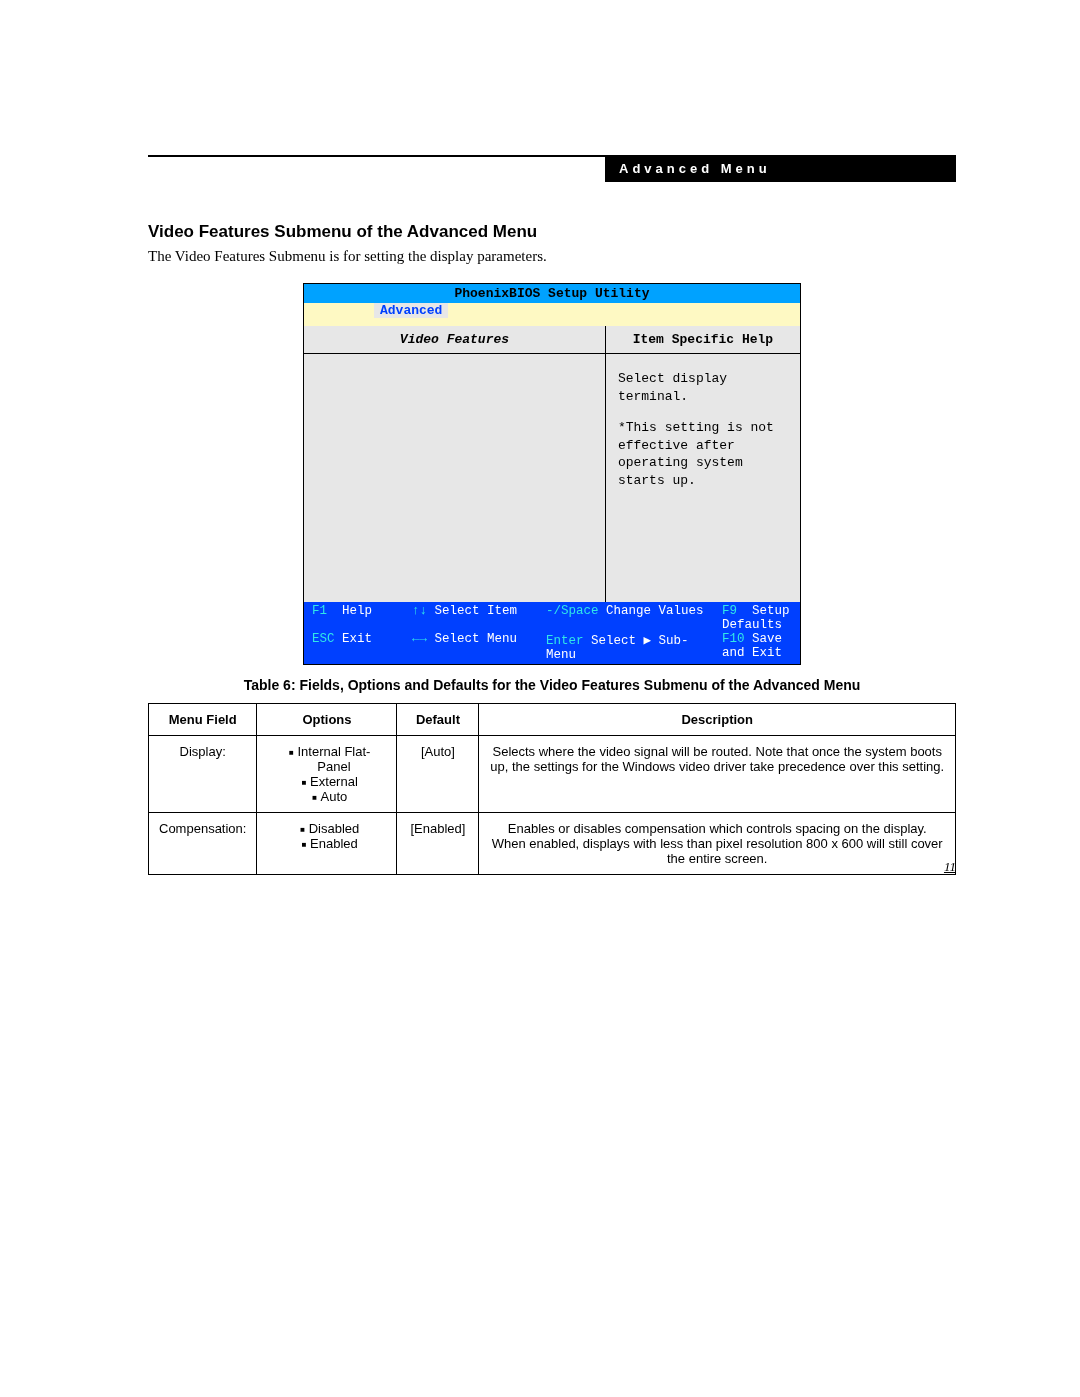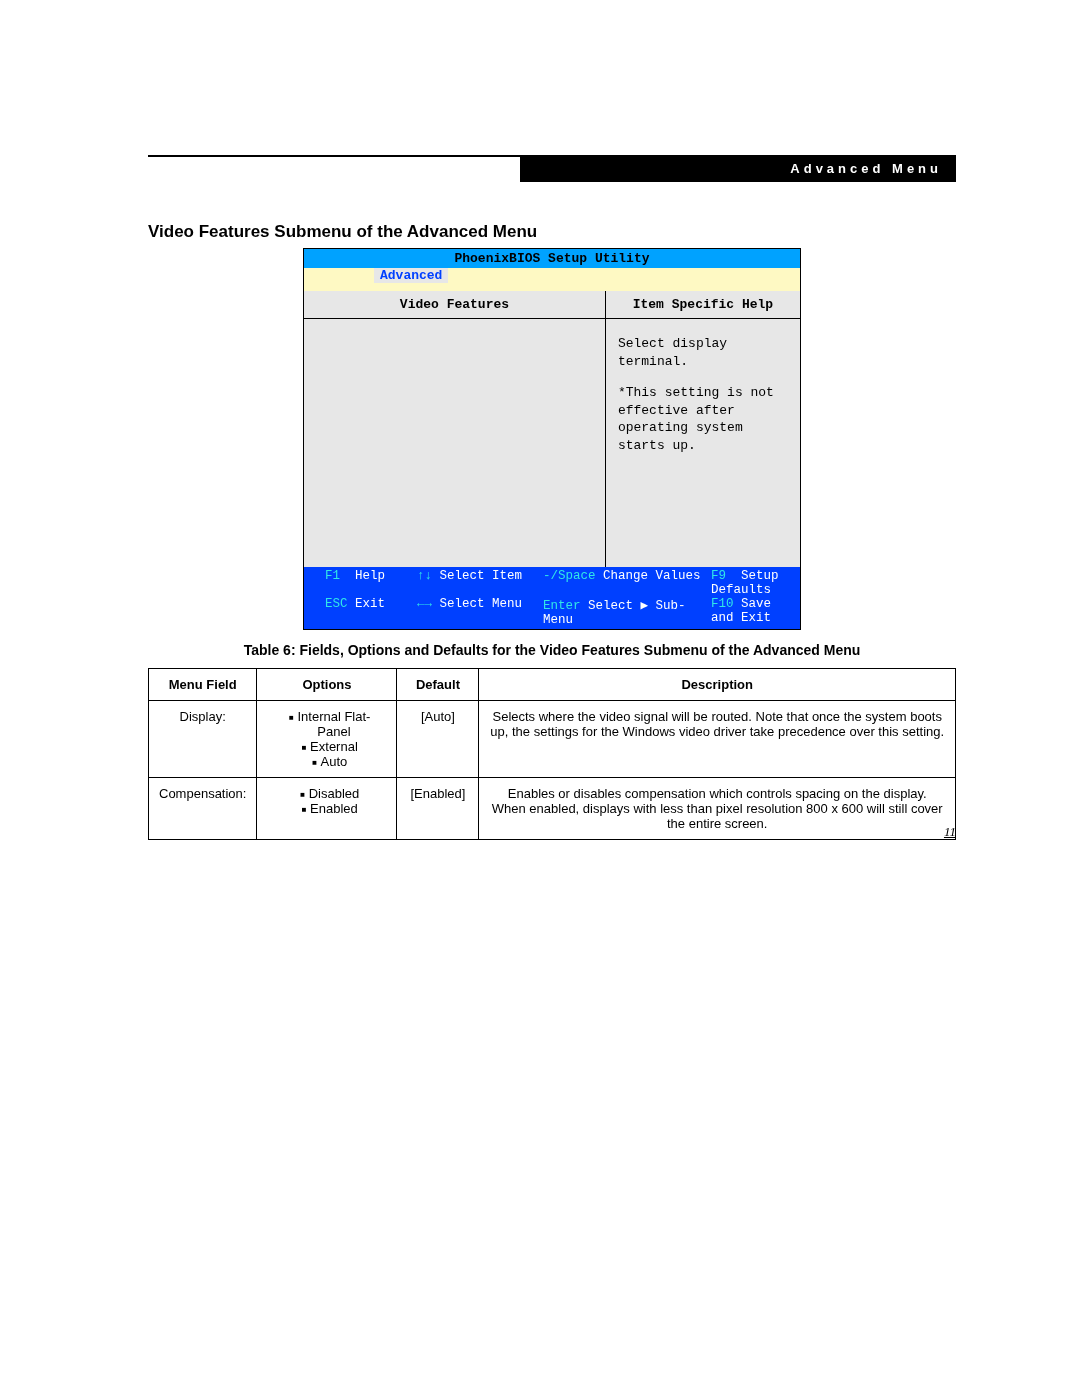--- a/index.html
+++ b/index.html
@@ -26,22 +26,22 @@
     margin-bottom: 40px;
   }
   .black-badge {
     background: #000;
     color: #fff;
     font-family: Arial, Helvetica, sans-serif;
     font-size: 13px;
     font-weight: bold;
     letter-spacing: 4px;
     padding: 6px 14px;
-    width: 436px;
-    text-align: right;
+    width: 351px;
+    text-align: left;
   }
   h2.section {
     font-family: Arial, Helvetica, sans-serif;
     font-size: 17px;
     font-weight: bold;
     margin: 0 0 6px 0;
   }
   p.intro {
     font-family: Georgia, 'Times New Roman', serif;
     font-size: 15px;
@@ -77,20 +77,21 @@
   }
   .bios-body {
     display: flex;
   }
   .bios-left {
     flex: 1.55;
     border: 1px solid #000;
     border-top: none;
     border-left: none;
     border-bottom: none;
+    font-style: italic;
   }
   .bios-right {
     flex: 1;
     border: 1px solid #000;
     border-top: none;
     border-right: none;
     border-left: none;
     border-bottom: none;
   }
   .bios-head {
@@ -118,22 +119,22 @@
     padding: 0 2px;
   }
   .bios-footer {
     background: #0040ff;
     color: #fff;
     padding: 2px 0 2px 0;
   }
   .footer-line {
     display: flex;
     font-size: 12.5px;
-    padding: 0 21px;
-    gap: 0;
+    padding: 0 8px;
+    gap: 8px;
     justify-content: flex-end;
   }
   .footer-col1 { width: 92px; }
   .footer-col2 { width: 126px; }
   .footer-col3 { width: 168px; }
   .footer-col4 { flex: 1; }
   .key-accent { color: #30e7e7; }
   .fig-caption {
     text-align: center;
     font-family: Arial, Helvetica, sans-serif;
@@ -193,20 +194,21 @@
 </head>
 <body>
 
 <div class="page">
   <div class="rule-top"></div>
   <div class="badge-row">
     <div class="black-badge">Advanced Menu</div>
   </div>
 
   <h2 class="section">Video Features Submenu of the Advanced Menu</h2>
+  <p class="intro">The Video Features Submenu is for setting the display parameters.</p>
 
   <div class="bios">
     <div class="bios-title">PhoenixBIOS Setup Utility</div>
     <div class="bios-tabbar">
       <span class="bios-tab">Advanced</span>
     </div>
     <div class="bios-body">
       <div class="bios-left">
         <div class="bios-head">Video Features</div>
       </div>

